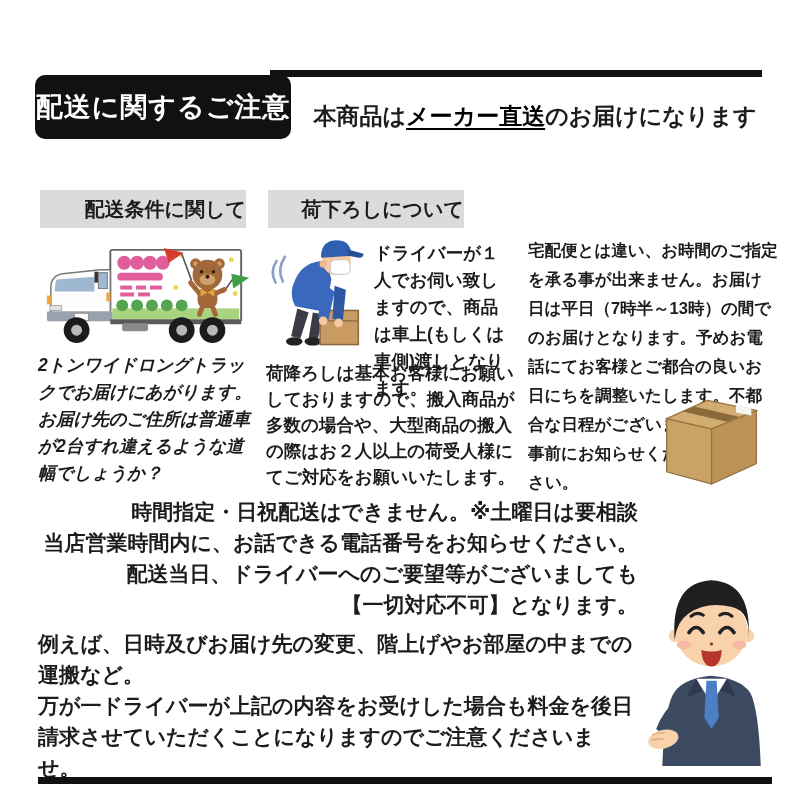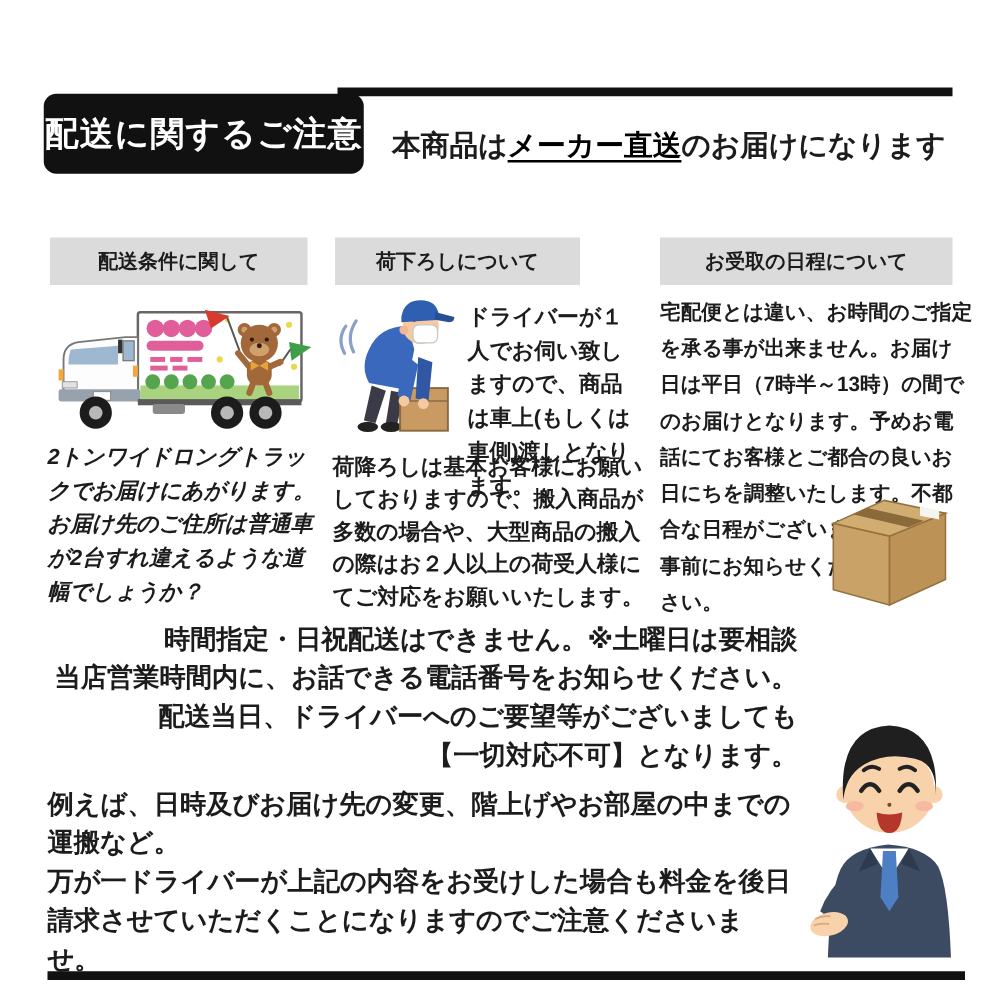--- a/index.html
+++ b/index.html
@@ -16,21 +16,21 @@
   }
   .title-box span{color:#fff;font-size:27px;letter-spacing:1px;}
   .headline{
     position:absolute;left:300px;top:74px;width:470px;height:44px;
     display:flex;align-items:center;justify-content:center;font-size:23px;white-space:nowrap;
   }
   .headline .hl{color:#000000;text-decoration:underline;text-underline-offset:4px;text-decoration-thickness:2px;}
   
   .col-header{
     position:absolute;top:170px;height:38px;background:#dbdbdb;
-    display:flex;align-items:center;justify-content:center;font-size:16px;
+    display:flex;align-items:center;justify-content:flex-end;font-size:20px;
   }
   .ch1{left:40px;width:206px;}
   .ch2{left:268px;width:196px;}
   .ch3{left:528px;width:234px;}
   .body-text{position:absolute;line-height:1.55;}
   .c1-illu{position:absolute;left:36px;top:216px;width:220px;height:114px;}
   .c1-body{left:38px;top:332px;width:222px;font-size:17.5px;line-height:27px;font-style:italic;}
   .c2-illu{position:absolute;left:266px;top:214px;width:104px;height:124px;}
   .c2-side{left:374px;top:220px;width:142px;font-size:17.5px;line-height:27px;}
   .c2-body{left:266px;top:340px;width:250px;font-size:17.5px;line-height:26px;}
@@ -56,23 +56,20 @@
     <span>本商品は</span>
       <span class="hl">メーカー直送</span>
       <span>のお届けになります</span>
   </div>
 
   <div class="col-header ch1">
     <span>配送条件に関して</span>
   </div>
   <div class="col-header ch2">
     <span>荷下ろしについて</span>
-  </div>
-  <div class="col-header ch3">
-    <span>お受取の日程について</span>
   </div>
 
   <svg class="c1-illu" viewBox="0 0 220 115" aria-label="delivery-truck-with-bear">
     <rect x="74" y="14" width="132" height="72" rx="2" fill="#ffffff" stroke="#666" stroke-width="2"></rect>
     <rect x="76" y="73" width="128" height="11" fill="#a9d37e"></rect>
     <g fill="#55a44e">
       <circle cx="86" cy="70" r="6"></circle>
         <circle cx="101" cy="70" r="6"></circle>
         <circle cx="116" cy="70" r="6"></circle>
         <circle cx="131" cy="70" r="6"></circle>

